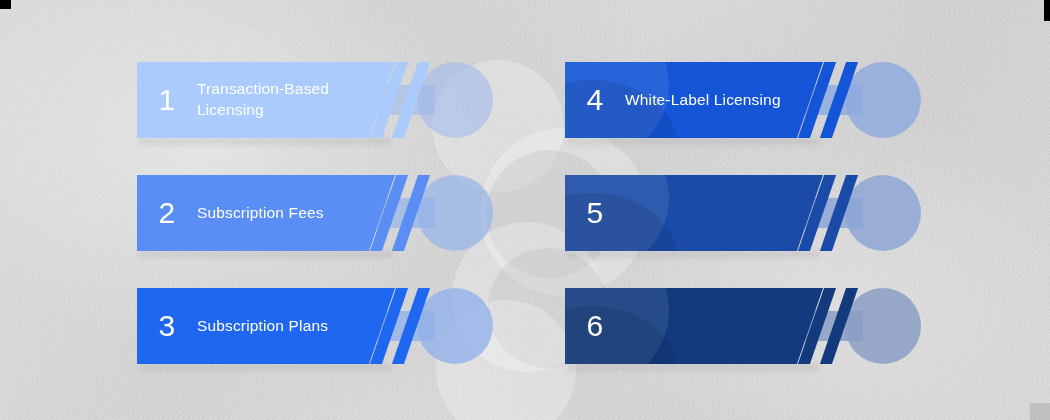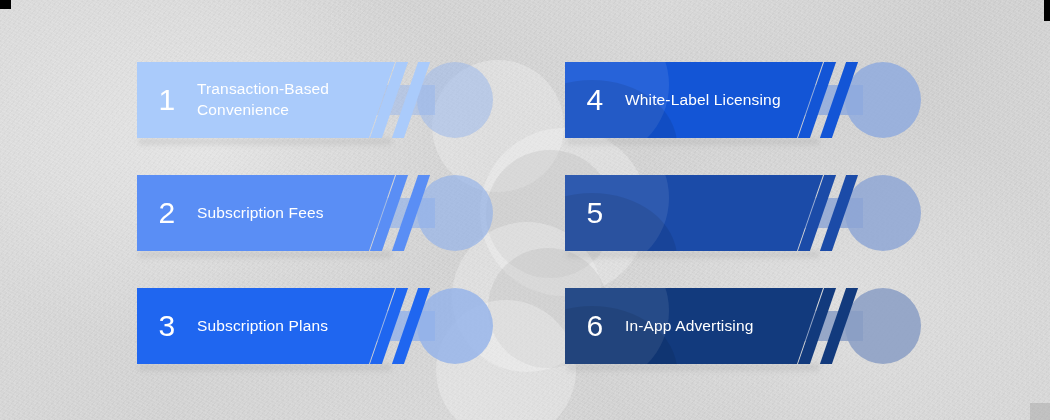--- a/index.html
+++ b/index.html
@@ -186,21 +186,21 @@
         <div class="pin" style="--pin-color: rgba(150,182,238,0.50); left: 236px; top: 0px; width: 130px; height: 76px;">
           <div class="stem"></div>
           <div class="head"></div>
         </div>
         <div class="bar-shade"></div>
         <div class="slash s1" style="--bar-color: #aacbfb;"></div>
         <div class="slash s2" style="--bar-color: #aacbfb;"></div>
         <div class="bar" style="--bar-color: #aacbfb;">
           <div class="num">1</div>
           <div class="label">Transaction-Based
-Convenience</div>
+Licensing</div>
         </div>
       </div>
       <div class="row" style="left: 137px; top: 175px; width: 360px;">
         <div class="pin" style="--pin-color: rgba(146,178,234,0.66); left: 236px; top: 0px; width: 130px; height: 76px;">
           <div class="stem"></div>
           <div class="head"></div>
         </div>
         <div class="bar-shade"></div>
         <div class="slash s1" style="--bar-color: #5a8ef5;"></div>
         <div class="slash s2" style="--bar-color: #5a8ef5;"></div>
@@ -256,21 +256,20 @@
           <div class="stem"></div>
           <div class="head"></div>
         </div>
         <div class="bar-shade"></div>
         <div class="slash s1" style="--bar-color: #123a7d;"></div>
         <div class="slash s2" style="--bar-color: #123a7d;"></div>
         <div class="bar" style="--bar-color: #123a7d;">
           <div class="swoosh a"></div>
           <div class="swoosh b"></div>
           <div class="num">6</div>
-          <div class="label">In-App Advertising</div>
         </div>
       </div>
     </div>
 
   <div class="corner-mark" id="mark-tl" style="left: 0px; top: 0px; width: 11px; height: 9px;"></div>
   <div class="corner-mark" id="mark-tr" style="left: 1044px; top: 0px; width: 6px; height: 21px;"></div>
   <div class="corner-soft" id="mark-br" style="left: 1030px; top: 403px; width: 20px; height: 17px;"></div>
 
 </div>
 

